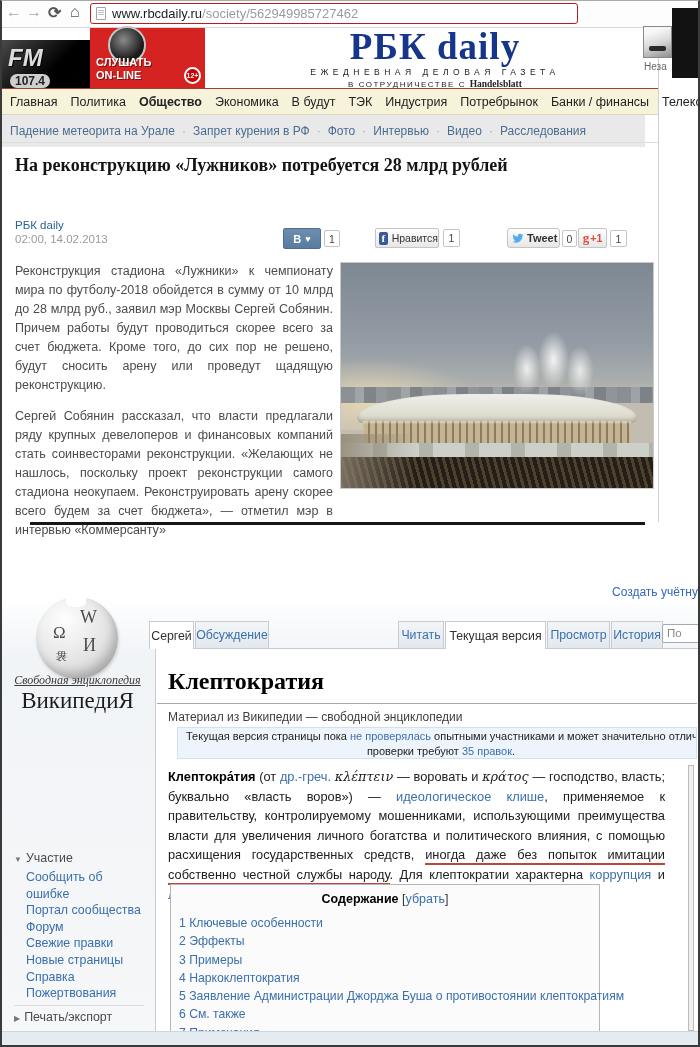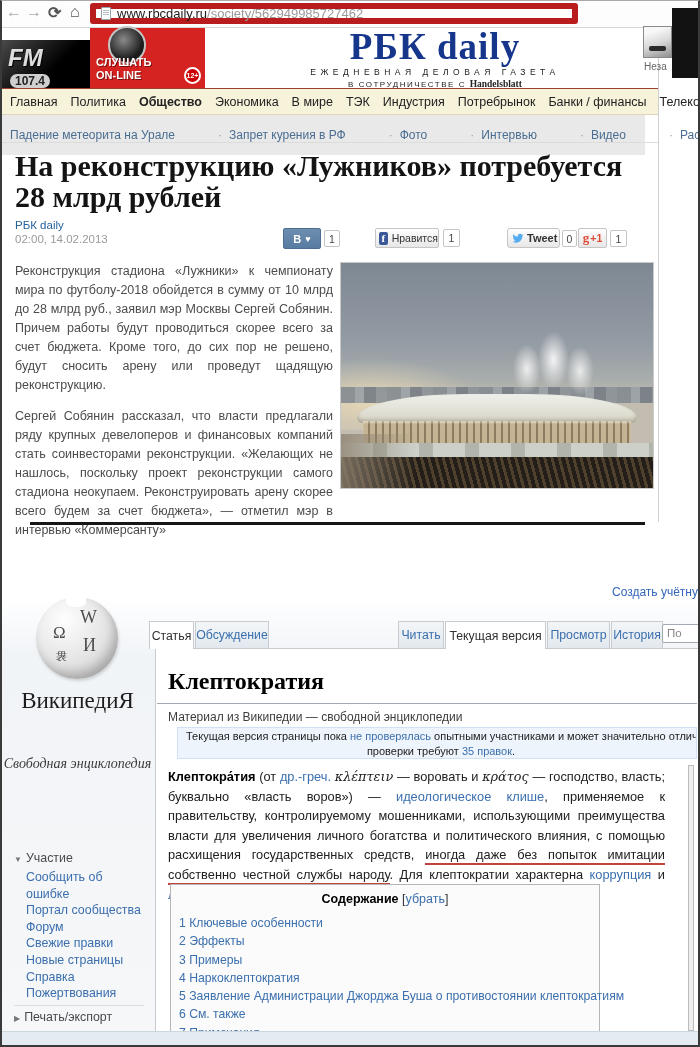--- a/index.html
+++ b/index.html
@@ -6,21 +6,21 @@
   html,body { background:#fff; }
   body { font-family:"Liberation Sans", sans-serif; }
   #screen { position:relative; width:700px; height:1047px; background:#fff; overflow:hidden; }
   .abs { position:absolute; }
   .frame { position:absolute; inset:0; border:2px solid #3a3a3a; border-top:1px solid #a9a9a9; pointer-events:none; z-index:99; }
 
   
   .browser-bar { left:0; top:0; width:700px; height:28px; background:#fdfdfd; border-bottom:1px solid #d6d6d6; }
   .nav-ico { position:absolute; top:3px; font-size:16px; color:#a9a9a9; cursor:pointer; }
   .nav-ico.dark { color:#555; }
-  .url-box { position:absolute; left:90px; top:3px; width:488px; height:21px; border:6px solid #b91c1c; border-radius:3px; background:#fff; display:flex; align-items:center; padding-left:5px; }
+  .url-box { position:absolute; left:90px; top:3px; width:488px; height:21px; border:1px solid #b91c1c; border-radius:3px; background:#fff; display:flex; align-items:center; padding-left:5px; }
   .page-ico { width:10px; height:13px; border:1px solid #9aa4ad; border-radius:1px; margin-right:6px; position:relative; background:#fff; }
   .page-ico::after { content:""; position:absolute; left:1px; top:2px; width:6px; height:1px; box-shadow:0 2px 0 #b9c2c9, 0 4px 0 #b9c2c9; background:#b9c2c9; }
   .url-host { font-size:13px; color:#1c1c1c; }
   .url-path { font-size:13px; color:#9b9b9b; }
 
   
   .rbc-header { left:0; top:28px; width:658px; height:60px; background:#fff; }
   .radio-black { position:absolute; left:0; top:12px; width:90px; height:60px; background:linear-gradient(135deg,#4b4b4b,#000 55%); }
   .radio-fm { position:absolute; left:8px; top:4px; font-style:italic; font-weight:bold; font-size:24px; color:#ddd; text-shadow:1px 1px 1px #000; }
   .radio-freq { position:absolute; left:10px; top:34px; background:#cfcfcf; color:#222; font-weight:bold; font-size:12px; padding:0 5px; border-radius:7px; }
@@ -35,28 +35,28 @@
   .rbk-partner b { font-family:"Liberation Serif", serif; font-size:9.5px; letter-spacing:0;margin-top:44px; }
   .ad-strip { position:absolute; left:672px; top:8px; width:28px; height:70px; background:#121212; z-index:1; }
   .car-thumb { position:absolute; left:643px; top:26px; width:29px; height:32px; border:1px solid #8a8a8a; background:linear-gradient(160deg,#f7f7f7 20%,#d7d7d7 55%,#8f8f8f); z-index:2; cursor:pointer; }
   .car-thumb::after { content:""; position:absolute; left:5px; bottom:6px; width:17px; height:5px; background:#2a2a2a; border-radius:2px; }
   .car-caption { position:absolute; left:644px; top:61px; font-size:10px; color:#666; z-index:2; white-space:nowrap; }
 
   
   .rbc-nav { left:0; top:88px; width:658px; height:27px; background:#f7f2da; border-top:1px solid #9b3f2f; border-bottom:1px solid #ddd6bb; display:flex; align-items:center; padding-left:10px; gap:13px; }
   .rbc-nav .nav-item { font-size:12.5px; color:#222; white-space:nowrap; cursor:pointer; }
   .rbc-nav .nav-item.active { font-weight:bold; }
-  .rbc-subnav { left:0; top:115px; width:645px; height:40px; background:#e9e9e9; display:flex; align-items:center; padding-left:10px;gap:36px; }
+  .rbc-subnav { left:0; top:115px; width:645px; height:32px; background:#e9e9e9; display:flex; align-items:center; padding-left:10px; }
   .rbc-subnav .subnav-item { font-size:12px; color:#4a6d91; white-space:nowrap; cursor:pointer; }
   .rbc-subnav .subnav-item + .subnav-item::before { content:"·"; color:#8fa3b5; margin:0 7px; }
   .rbc-rule { left:0; top:142px; width:658px; height:1px; background:#dcdcdc; }
   .rbc-right-border { left:658px; top:28px; width:1px; height:494px; background:#cfcfcf; }
 
   
-  .article-title { left:15px; top:150px; width:612px; font-family:"Liberation Serif", serif; font-size:30px; line-height:31px; color:#141414; }
+  .article-title { left:15px; top:150px; width:612px; font-family:"Liberation Serif", serif; font-size:18px; line-height:31px; color:#141414; }
   .byline-source { left:15px; top:219px; font-size:11.5px; color:#26629c; cursor:pointer; }
   .byline-date { left:15px; top:233px; font-size:11.5px; color:#9a9a9a; }
 
   .btn-count { position:absolute; border:1px solid #c5c5c5; border-radius:2px; background:#fff; color:#444; font-size:10.5px; text-align:center; }
   .vk-btn { left:283px; top:228px; width:38px; height:21px; background:linear-gradient(#6d8eae,#587ba2); border:1px solid #4d6d94; border-radius:2px; color:#fff; font-size:11px; font-weight:bold; display:flex; align-items:center; justify-content:center; gap:4px; cursor:pointer; }
   .vk-heart { font-size:9px; font-weight:normal; }
   .fb-btn { left:375px; top:228px; width:64px; height:20px; background:linear-gradient(#fefefe,#e7e7e7); border:1px solid #c5c5c5; border-radius:2px; display:flex; align-items:center; gap:4px; padding-left:3px; cursor:pointer; }
   .fb-f { width:13px; height:13px; background:#3b5998; color:#fff; font-family:"Liberation Serif", serif; font-weight:bold; font-size:11px; text-align:center; line-height:13px; border-radius:2px; }
   .fb-label { font-size:10.5px; color:#333; }
   .tw-btn { left:507px; top:228px; width:53px; height:20px; background:linear-gradient(#fefefe,#e7e7e7); border:1px solid #c5c5c5; border-radius:3px; display:flex; align-items:center; gap:3px; padding-left:4px; cursor:pointer; }
@@ -89,21 +89,21 @@
   .wiki-bg { left:0; top:566px; width:700px; height:465px; background:linear-gradient(180deg,#fff 0 30px,#f1f4f7 90px,#f6f7f9); }
   .create-account { left:612px; top:585px; width:86px; font-size:12px; color:#3366bb; white-space:nowrap; overflow:hidden; cursor:pointer; }
   .wiki-globe { left:36px; top:597px; width:82px; height:82px; border-radius:50%; background:radial-gradient(circle at 35% 28%, #fefefe, #e3e3e3 55%, #b9b9b9); box-shadow:inset -4px -6px 10px rgba(0,0,0,.18), 1px 2px 3px rgba(0,0,0,.15); cursor:pointer; }
   .wiki-globe span { position:absolute; font-family:"Liberation Serif", serif; color:#4d4d4d; }
   .glyph-omega { left:17px; top:26px; font-size:17px; }
   .glyph-w { left:44px; top:10px; font-size:18px; }
   .glyph-i { left:47px; top:38px; font-size:18px; }
   .glyph-asia { left:20px; top:52px; font-size:11px; }
   .globe-notch { position:absolute; left:30px; top:-2px; width:20px; height:12px; background:#fff; border-radius:0 0 40% 40%; }
   .wiki-wordmark { left:0px; top:688px; width:155px; text-align:center; font-family:"Liberation Serif", serif; font-size:23px; color:#1d1d1d; cursor:pointer; }
-  .wiki-tagline { left:0px; top:756px; width:155px; text-align:center; font-family:"Liberation Serif", serif; font-style:italic; font-size:14px; color:#3a3a3a; }
+  .wiki-tagline { left:0px; top:673px; width:155px; text-align:center; font-family:"Liberation Serif", serif; font-style:italic; font-size:12px; color:#3a3a3a;text-decoration:underline; }
   .side-links { left:14px; top:740px; width:134px; }
   .side-links div, .side-links2 div { font-size:12.4px; line-height:17.3px; color:#3b6fad; cursor:pointer; }
   .side-section { left:14px; top:851px; font-size:12.4px; color:#4a4a4a; cursor:pointer; }
   .side-section .tri { font-size:8px; color:#777; margin-right:4px; }
   .side-links2 { left:26px; top:869px; width:116px; }
   .side-links2 div { line-height:16.6px; }
   .side-hr { left:14px; top:1005px; width:130px; height:1px; background:#dcdcdc; }
   .print-export { left:14px; top:1010px; font-size:12.4px; color:#4a4a4a; cursor:pointer; }
   .print-export .tri { font-size:8px; color:#777; margin-right:4px; }
 
@@ -171,21 +171,21 @@
   <div class="abs ad-strip"></div>
   <div class="abs car-thumb"></div>
   <div class="abs car-caption">Неза</div>
 
   <div class="abs rbc-nav">
 
   <span class="nav-item">Главная</span>
       <span class="nav-item">Политика</span>
       <span class="nav-item active">Общество</span>
       <span class="nav-item">Экономика</span>
-      <span class="nav-item">В мире</span>
+      <span class="nav-item">В будут</span>
       <span class="nav-item">ТЭК</span>
       <span class="nav-item">Индустрия</span>
       <span class="nav-item">Потребрынок</span>
       <span class="nav-item">Банки / финансы</span>
       <span class="nav-item">Телеком /</span>
     </div>
   <div class="abs rbc-subnav">
 
   <span class="subnav-item">Падение метеорита на Урале</span>
       <span class="subnav-item">Запрет курения в РФ</span>
@@ -271,21 +271,21 @@
       <div>Справка</div>
       <div>Пожертвования</div>
     </div>
   <div class="abs side-hr"></div>
   <div class="abs print-export">
     <span class="tri">▶</span><span>Печать/экспорт</span>
   </div>
 
   <div class="abs wiki-content"></div>
 
-  <div class="abs wtab active" style="left:149px; width:45px;">Статья</div>
+  <div class="abs wtab active" style="left:149px; width:45px;">Сергей</div>
   <div class="abs wtab" style="left:195px; width:74px;">Обсуждение</div>
   <div class="abs wtab" style="left:398px; width:46px;">Читать</div>
   <div class="abs wtab active" style="left:445px; width:101px;">Текущая версия</div>
   <div class="abs wtab" style="left:547px; width:63px;">Просмотр</div>
   <div class="abs wtab" style="left:611px; width:52px;">История</div>
   <div class="wiki-search">По</div>
 
   <h1 class="abs wiki-h1">Клептократия</h1>
   <div class="abs wiki-h1-rule"></div>
   <div class="abs wiki-sub">Материал из Википедии — свободной энциклопедии</div>

